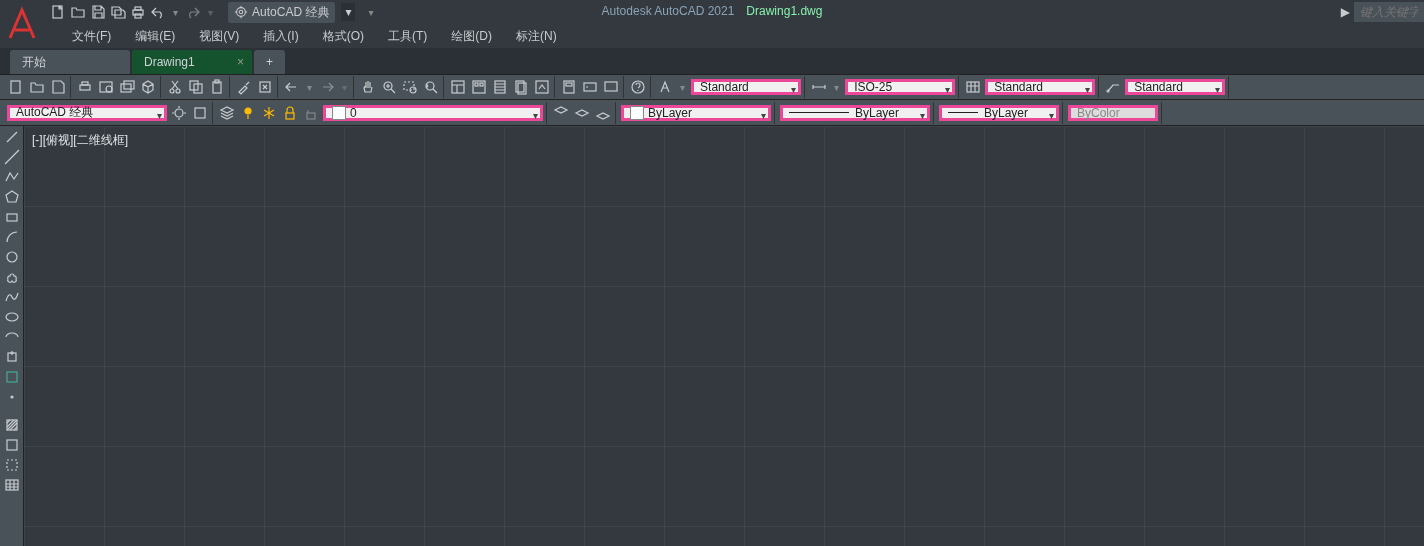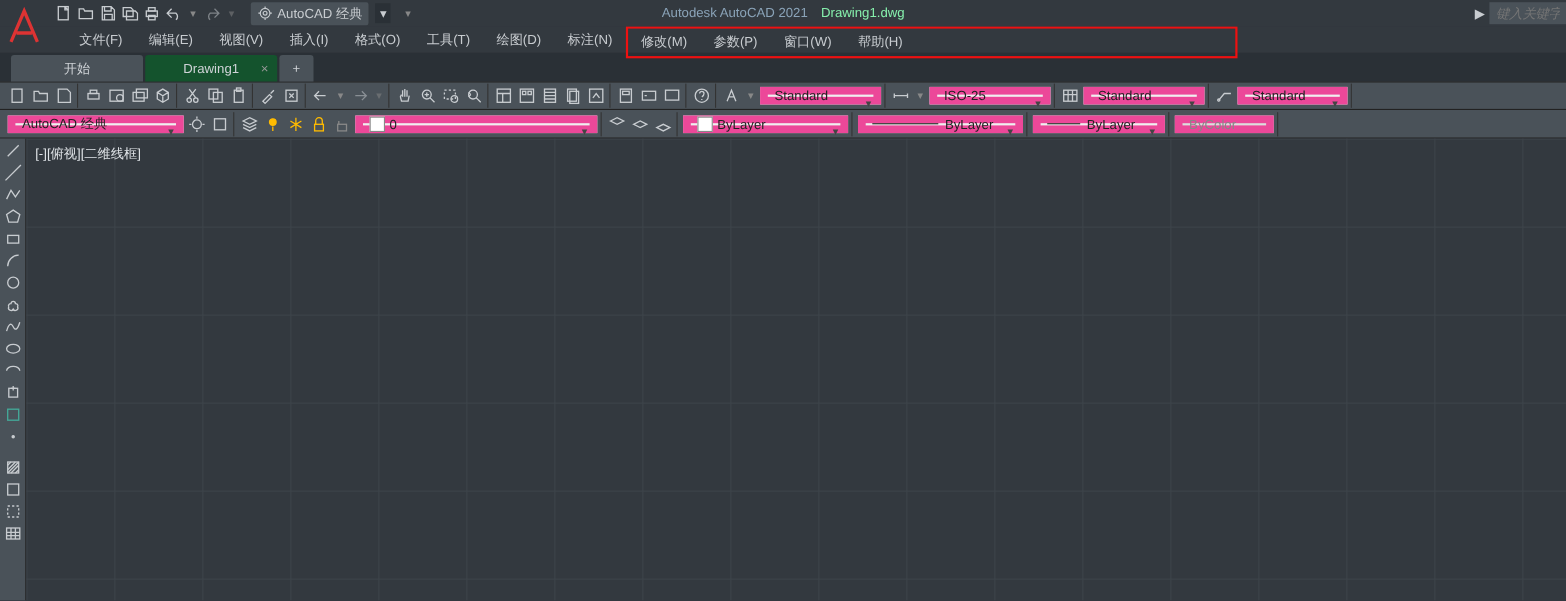--- a/index.html
+++ b/index.html
@@ -22,31 +22,31 @@
 
 .logo { position: absolute; left: 4px; top: 6px; width: 36px; height: 36px; z-index: 10; }
 
 
 .menubar { height: 24px; display: flex; align-items: flex-start; padding-left: 60px; background: #33393f; }
 .menubar .mi { padding: 4px 12px; color: #c8ccd0; cursor: default; }
 .highlight-red { border: 2px solid #e11; }
 
 
 .tabs { height: 26px; background: #2a3036; display: flex; align-items: flex-end; padding-left: 10px; }
-.tab { min-width: 120px; height: 24px; background: #4a5259; display: flex; align-items: center; padding: 0 12px; color: #cfd3d7; border-top-left-radius: 3px; border-top-right-radius: 3px; margin-right: 2px; position: relative; justify-content: center; }
+.tab { min-width: 120px; height: 24px; background: #4a5259; display: flex; align-items: center; padding: 0 12px; color: #cfd3d7; border-top-left-radius: 3px; border-top-right-radius: 3px; margin-right: 2px; position: relative; }
 .tab.active { background: #14532d; }
 .tab .close { margin-left: 16px; color: #999; position: absolute; right: 8px; }
 .tab.plus { min-width: 30px; justify-content: center; }
 
 
 .toolbar-row { height: 26px; background: #4a5259; border-top: 1px solid #222; border-bottom: 1px solid #222; display: flex; align-items: center; padding: 0 4px; gap: 2px; }
 .tb-group { display: flex; align-items: center; gap: 3px; padding: 0 3px; border-right: 1px solid #333; height: 22px; }
 .tb-btn { width: 18px; height: 18px; display: flex; align-items: center; justify-content: center; color: #c8ccd0; }
 .tb-btn svg { width: 16px; height: 16px; }
-.combo { height: 16px; background: #f0f0f0; color: #222; display: flex; align-items: center; padding: 0 6px; border: 7px solid #ec4899; position: relative; }
+.combo { height: 16px; background: #f0f0f0; color: #222; display: flex; align-items: center; padding: 0 6px; border: 3px solid #ec4899; position: relative; }
 .combo .dd { position: absolute; right: 2px; top: 2px; font-size: 10px; color: #444; }
 .combo.input-gray { background: #ddd; color: #888; }
 
 
 .toolbar-row2 { height: 26px; background: #4a5259; border-bottom: 1px solid #222; display: flex; align-items: center; padding: 0 4px; gap: 2px; }
 
 
 .workspace { display: flex; height: calc(546px - 24px - 24px - 26px - 26px - 26px); }
 .left-toolbar { width: 24px; background: #4a5259; border-right: 1px solid #222; display: flex; flex-direction: column; align-items: center; padding-top: 2px; gap: 2px; }
 .left-toolbar .tb-btn { width: 20px; height: 18px; }
@@ -134,27 +134,20 @@
 
 <div class="menubar">
   <span class="mi">文件(F)</span>
   <span class="mi">编辑(E)</span>
   <span class="mi">视图(V)</span>
   <span class="mi">插入(I)</span>
   <span class="mi">格式(O)</span>
   <span class="mi">工具(T)</span>
   <span class="mi">绘图(D)</span>
   <span class="mi">标注(N)</span>
-  <span class="highlight-red" style="display:flex;">
-    <span class="mi">修改(M)</span>
-    <span class="mi">参数(P)</span>
-    <span class="mi">窗口(W)</span>
-    <span class="mi">帮助(H)</span>
-    <span style="width:290px"></span>
-  </span>
 </div>
 
 <div class="tabs">
   <div class="tab">
       <span>开始</span>
     </div>
   <div class="tab active">
     <span>Drawing1</span>
     <span class="close">×</span>
   </div>

